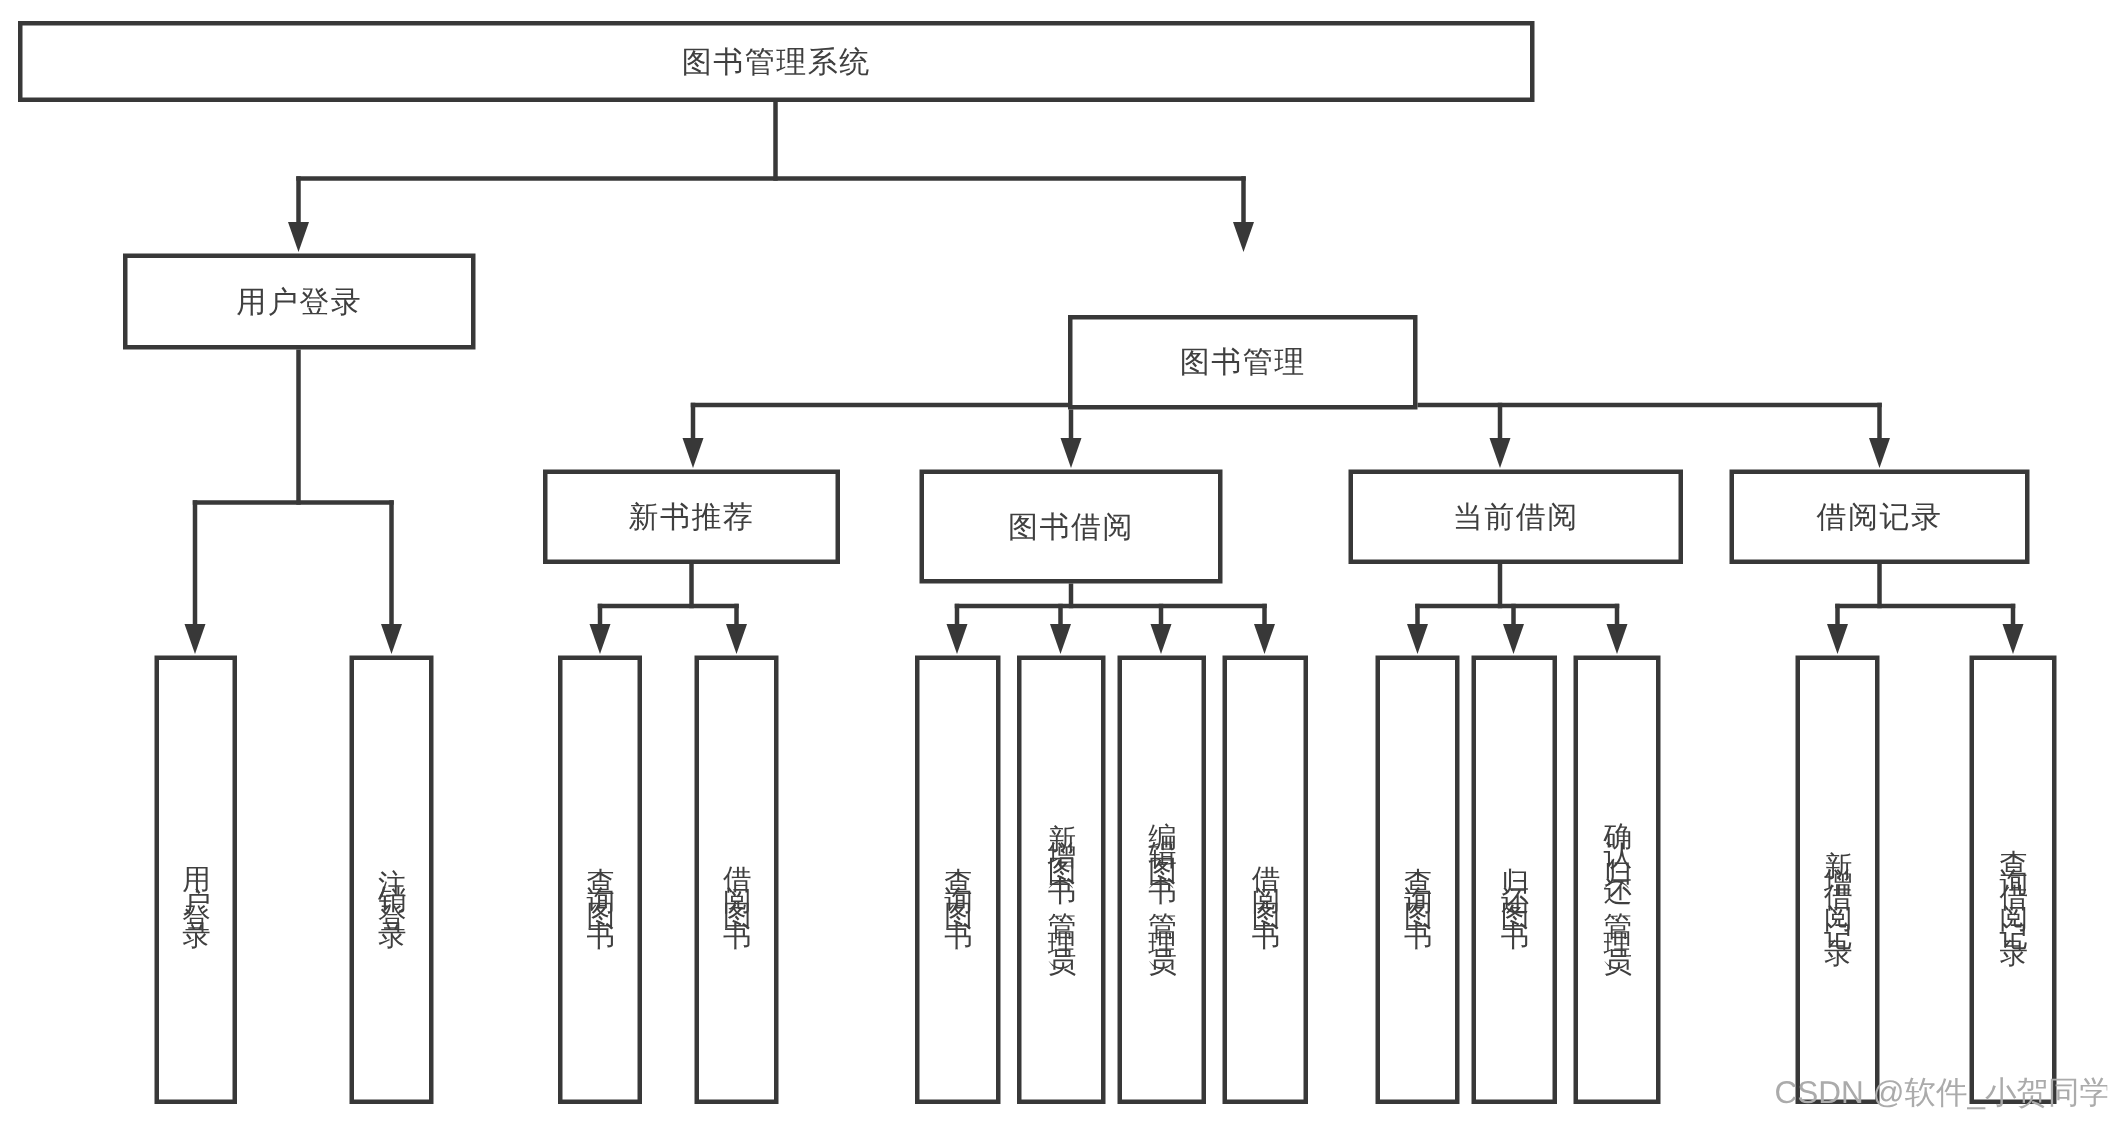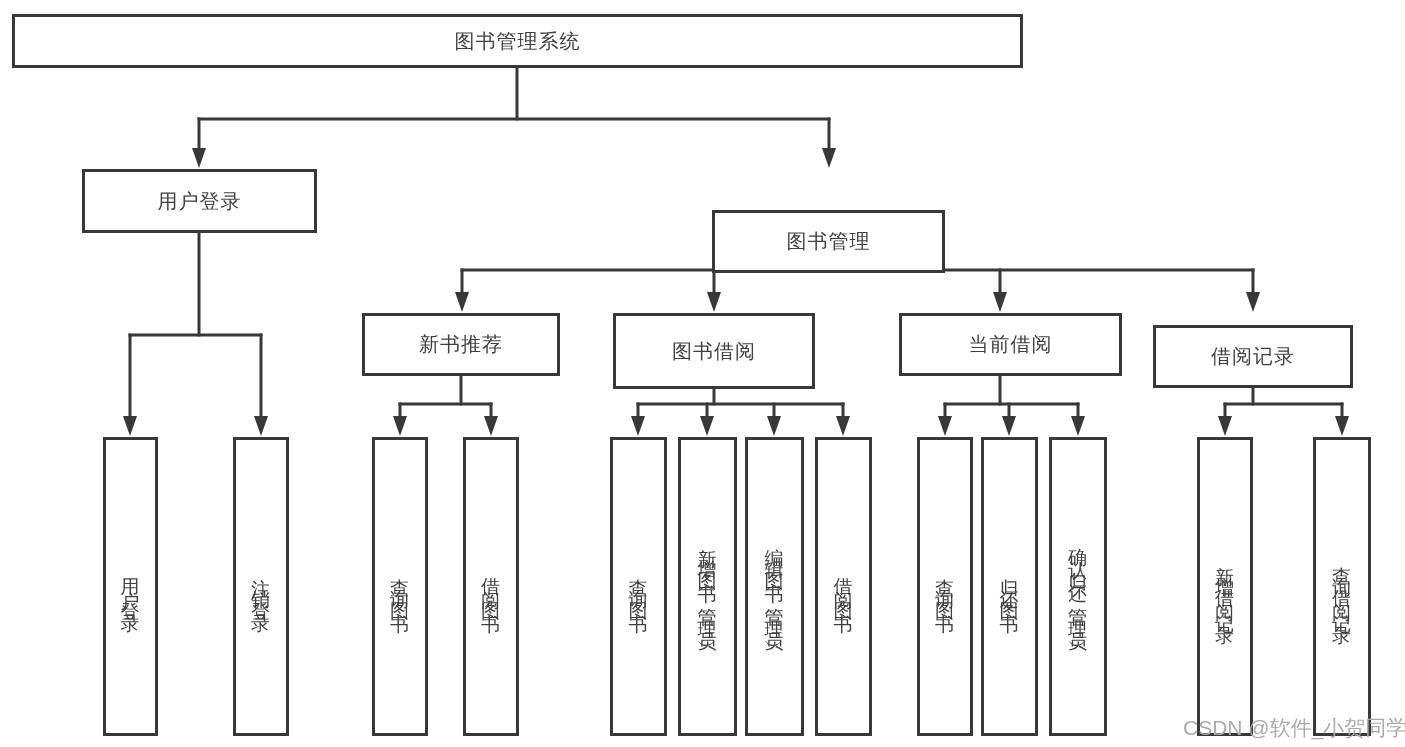--- a/index.html
+++ b/index.html
@@ -117,21 +117,21 @@
   </svg>
 
   <div class="box" style="left:12px;top:14px;width:1011px;height:54px;">图书管理系统</div>
 
   <div class="box" style="left:82px;top:169px;width:235px;height:64px;">用户登录</div>
   <div class="box" style="left:712px;top:170px;width:233px;height:63px;margin-top:40px;">图书管理</div>
 
   <div class="box" style="left:362px;top:313px;width:198px;height:63px;font-family:Liberation Serif, serif;">新书推荐</div>
   <div class="box" style="left:613px;top:313px;width:202px;height:76px;">图书借阅</div>
   <div class="box" style="left:899px;top:313px;width:223px;height:63px;">当前借阅</div>
-  <div class="box" style="left:1153px;top:313px;width:200px;height:63px;margin-top:12px;">借阅记录</div>
+  <div class="box" style="left:1153px;top:313px;width:200px;height:63px;">借阅记录</div>
 
   <div class="box vbox" style="left:103px;top:437px;width:55px;height:299px;">
     <span class="vtext">用户登录</span>
   </div>
   <div class="box vbox" style="left:233px;top:437px;width:56px;height:299px;">
     <span class="vtext">注销登录</span>
   </div>
 
   <div class="box vbox" style="left:372px;top:437px;width:56px;height:299px;">
     <span class="vtext">查询图书</span>

